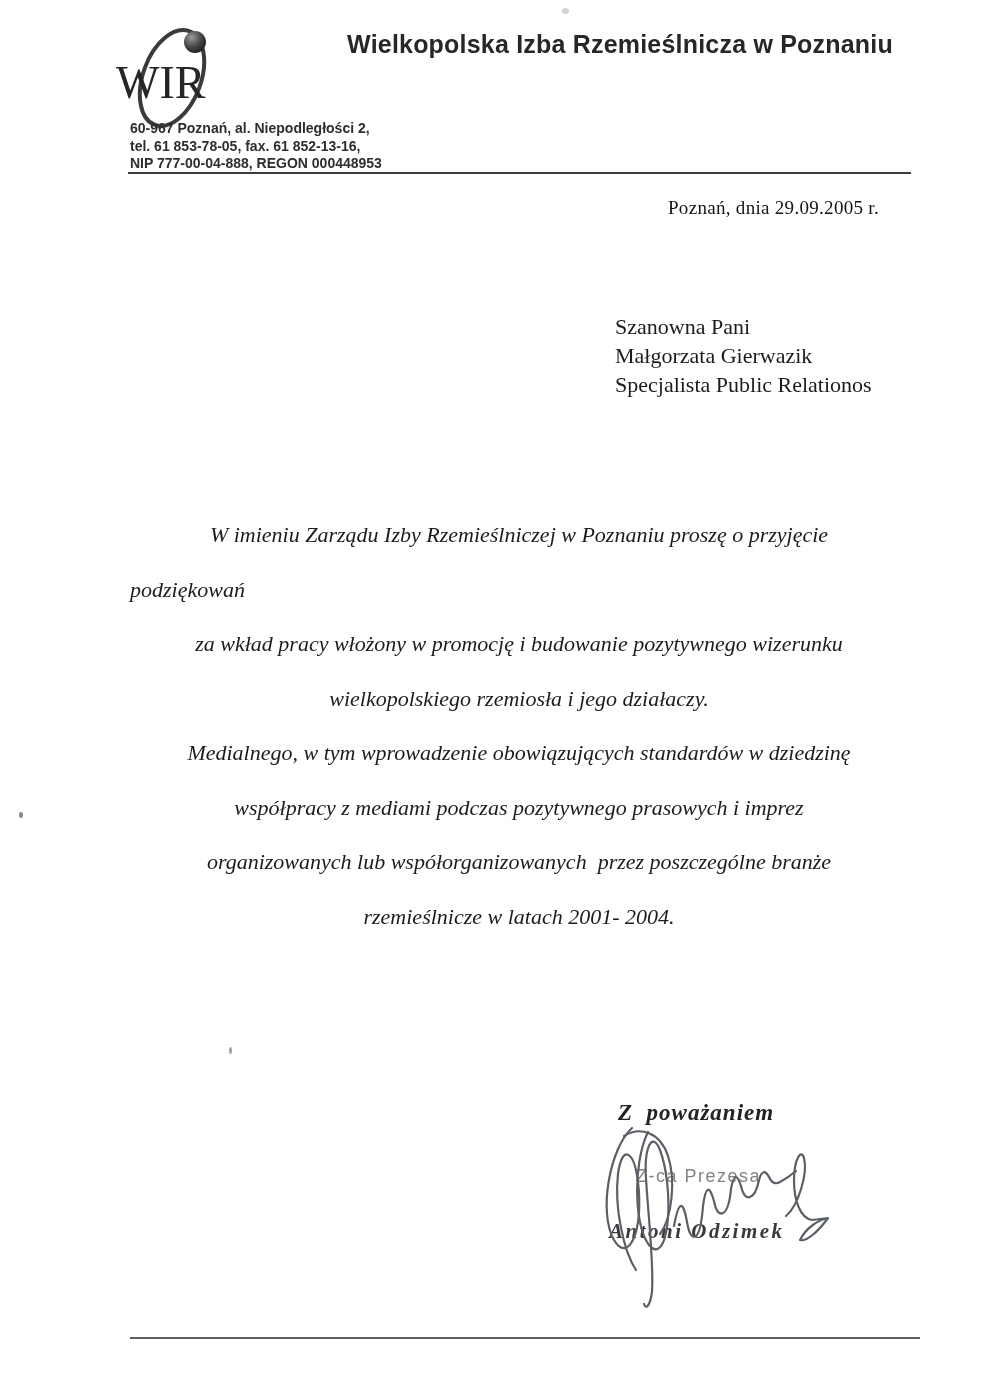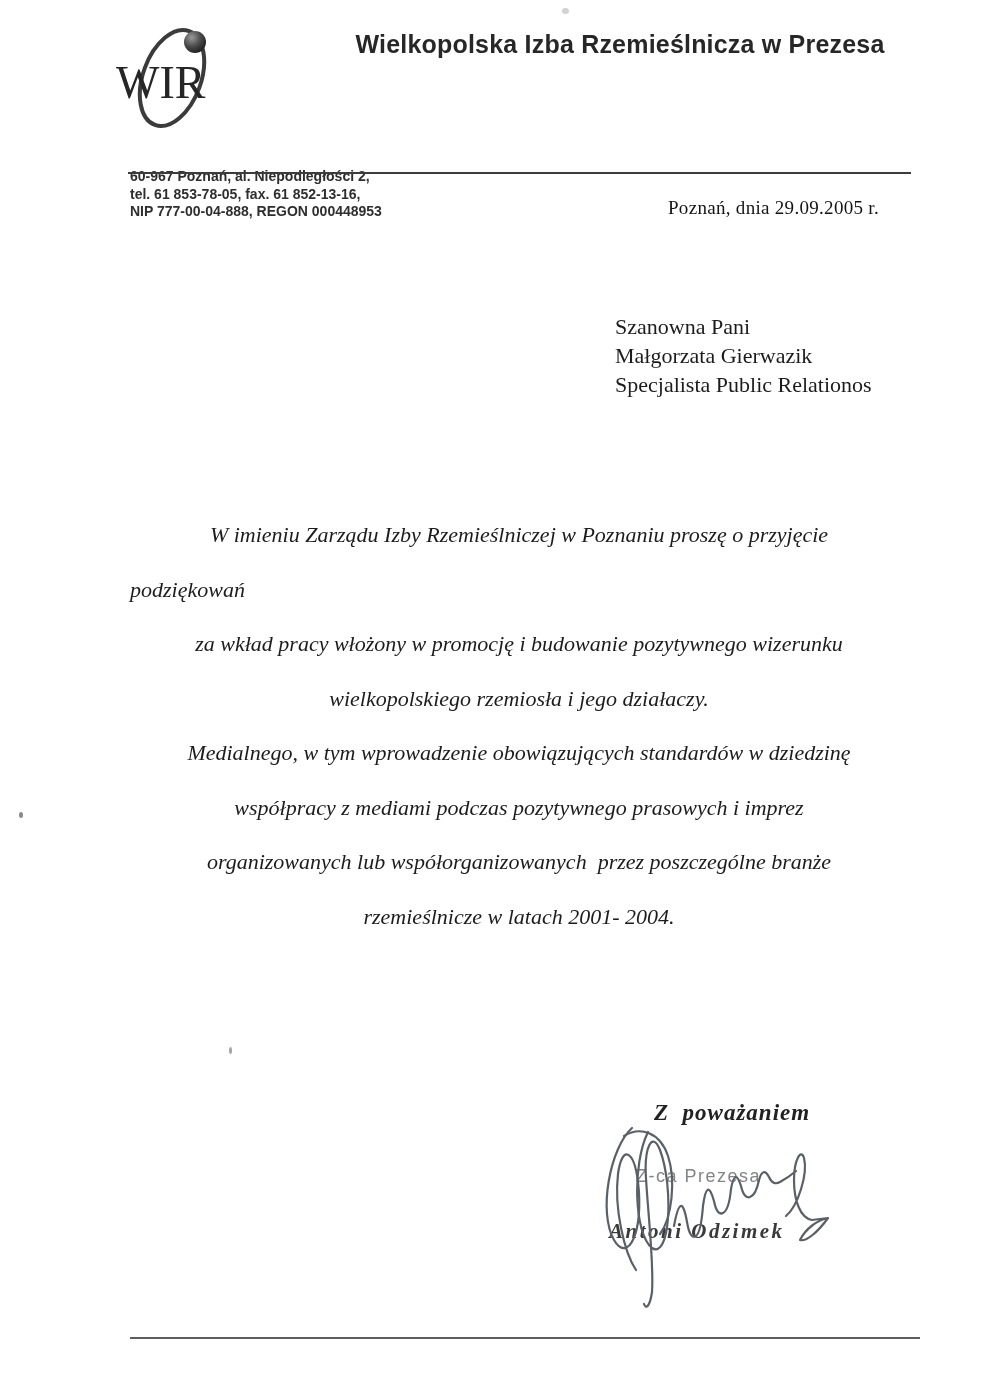--- a/index.html
+++ b/index.html
@@ -16,21 +16,21 @@
   .logo{position:absolute;left:116px;top:26px;width:126px;height:108px;}
   .org-title{
     position:absolute;left:320px;top:30px;width:600px;
     font-family:"Liberation Sans", sans-serif;
     font-weight:bold;font-size:25px;color:#272727;
     text-align:center;letter-spacing:.2px;
   }
   .addr-left{
     position:absolute;left:130px;top:120px;
     font-family:"Liberation Sans", sans-serif;
-    font-weight:bold;font-size:14px;line-height:17.5px;color:#2e2e2e;margin-top:48px;
+    font-weight:bold;font-size:14px;line-height:17.5px;color:#2e2e2e;
   }
   .addr-right{
     position:absolute;right:90px;top:120px;text-align:right;
     font-family:"Liberation Sans", sans-serif;
     font-weight:bold;font-size:14px;line-height:17.5px;color:#2e2e2e;
   }
   .iso-row{font-style:italic;}
   .iso-row .ksu{margin-left:26px;}
   .header-rule{
     position:absolute;left:128px;top:172px;width:783px;height:2px;
@@ -47,21 +47,21 @@
   }
   
   .body-text{
     position:absolute;left:130px;top:522px;width:778px;
     font-style:italic;font-size:22px;color:#1c1c1c;
   }
   .body-line{height:54.5px;white-space:pre;text-align:center;}
   .body-line.center{text-align:left;}
   
   .valediction{
-    position:absolute;left:654px;top:1100px;
+    position:absolute;left:618px;top:1100px;
     font-style:italic;font-weight:bold;font-size:23px;color:#222;
     letter-spacing:1px;white-space:pre;
   }
   .signer-title{
     position:absolute;left:636px;top:1166px;
     font-family:"Liberation Sans", sans-serif;
     font-size:18px;color:#848484;letter-spacing:1.5px;
   }
   .signer-name{
     position:absolute;left:609px;top:1219px;
@@ -94,21 +94,21 @@
         </radialGradient>
       </defs>
       <g>
         <ellipse cx="56" cy="52" rx="29" ry="50" fill="none" stroke="#3b3b3b" stroke-width="4" transform="rotate(20 56 52)"></ellipse>
       </g>
       <circle cx="79" cy="16" r="11" fill="url(#sphereGrad)"></circle>
       <text x="0" y="72" font-family="Liberation Serif, serif" font-size="46" fill="#262626">WIR</text>
     </svg>
   </div>
 
-  <div class="org-title">Wielkopolska Izba Rzemieślnicza w Prezesa</div>
+  <div class="org-title">Wielkopolska Izba Rzemieślnicza w Poznaniu</div>
 
   <div class="addr-left">
     <div>60-967 Poznań, al. Niepodległości 2,</div>
     <div>tel. 61 853-78-05, fax. 61 852-13-16,</div>
     <div>NIP 777-00-04-888, REGON 000448953</div>
   </div>
 
 
   <div class="header-rule"></div>
 

